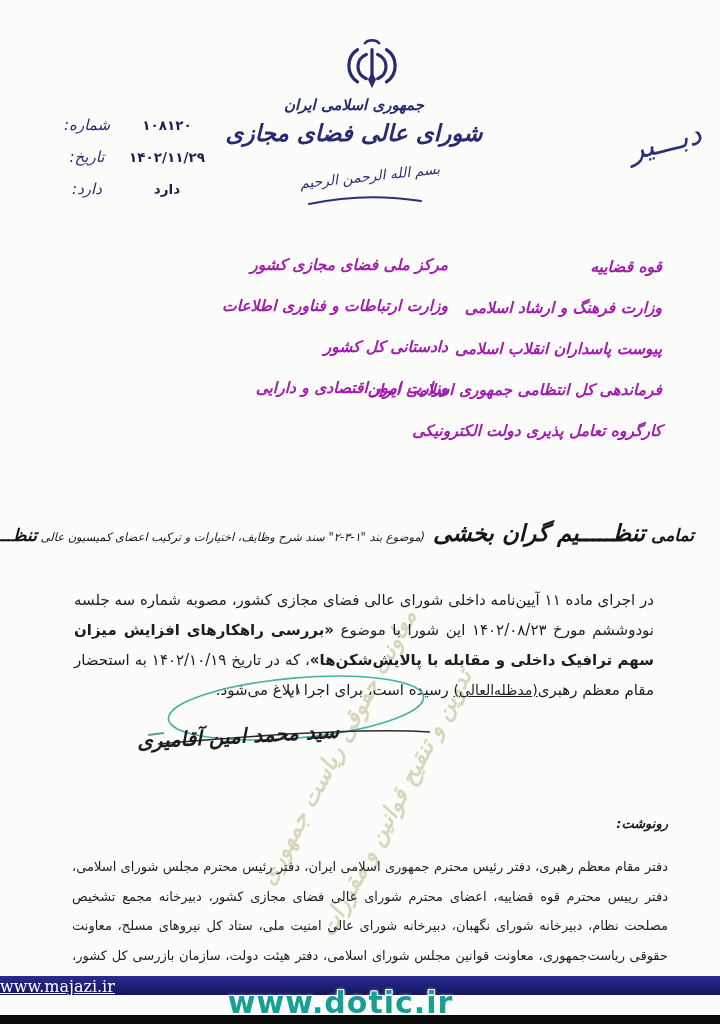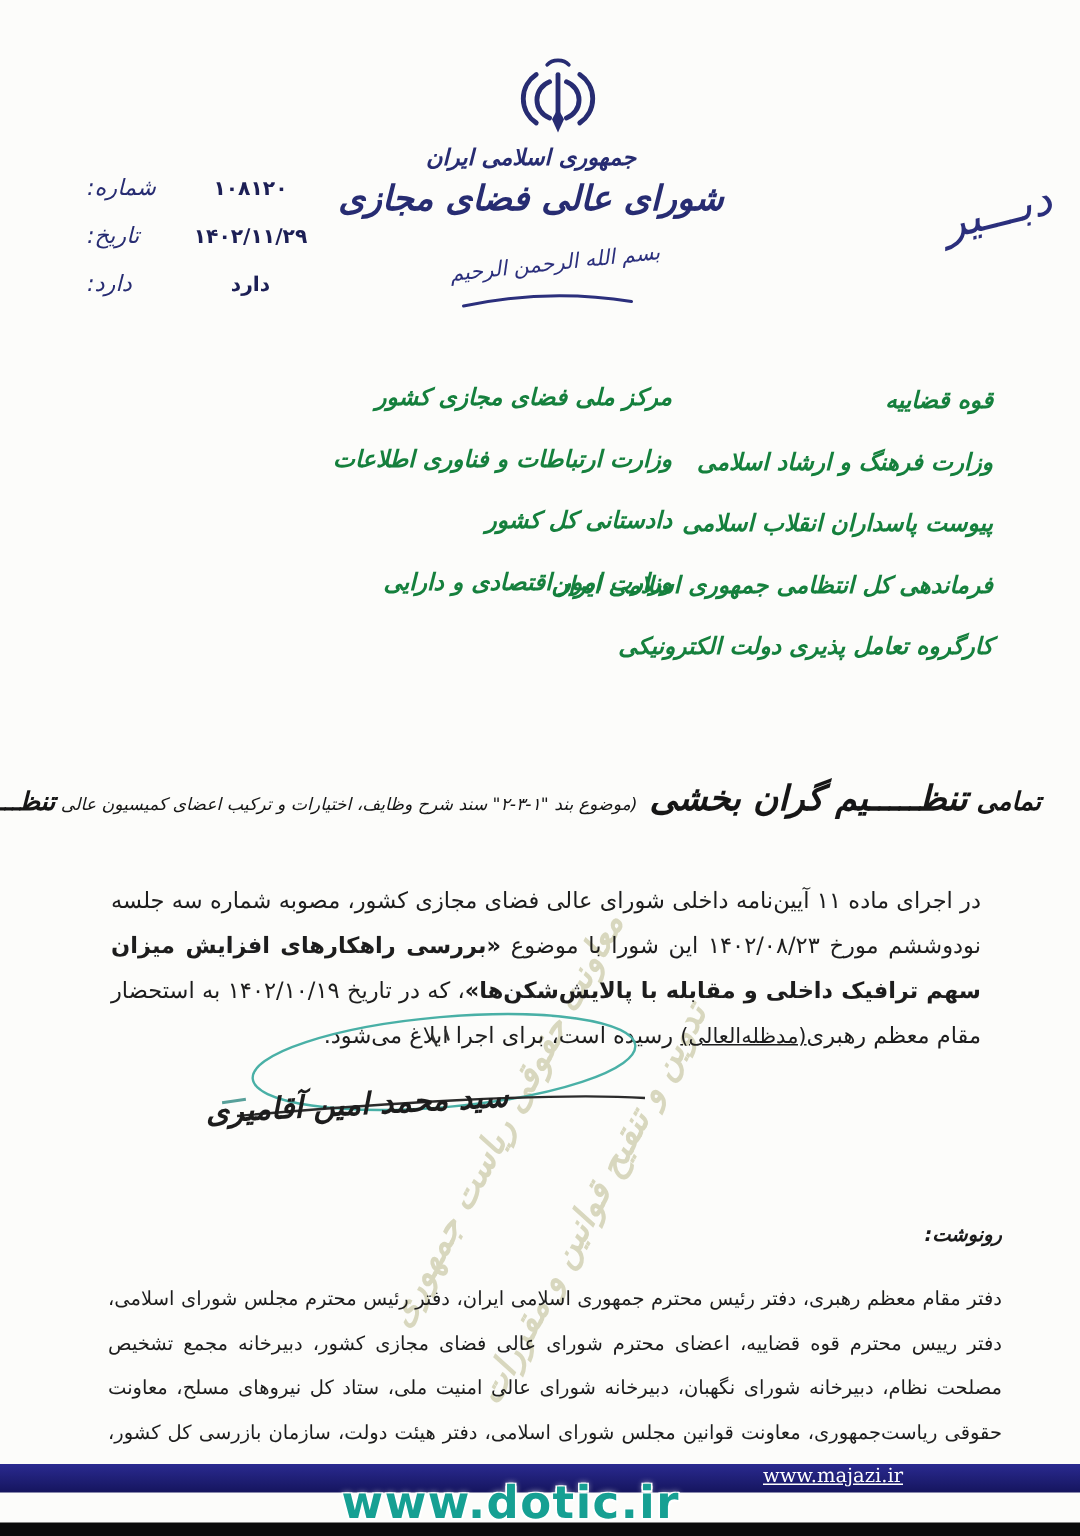--- a/index.html
+++ b/index.html
@@ -17,32 +17,32 @@
     font-size:23px;color:#272c72;transform:translateX(-6px);}
   .bismillah{left:295px;top:168px;width:150px;text-align:center;font-style:italic;
     font-size:14px;color:#2b2f7c;transform:rotate(-6deg);}
   .bismillah-swash{left:305px;top:196px;width:120px;height:10px;}
   .secretary{right:18px;top:124px;font-style:italic;font-size:30px;color:#2b2f7c;
     transform:rotate(-14deg);letter-spacing:1px;}
   
   .meta{left:58px;top:116px;width:160px;}
   .meta-row{display:flex;flex-direction:row-reverse;justify-content:flex-start;
     align-items:baseline;height:32px;}
-  .meta-label{font-style:italic;font-size:15px;color:#272c72;width:58px;text-align:left;}
+  .meta-label{font-style:italic;font-size:15px;color:#272c72;width:58px;text-align:center;}
   .meta-value{font-weight:bold;font-size:13.5px;color:#1c1f55;flex:1;text-align:center;}
   
   .wm{font-style:italic;font-weight:bold;color:#b5b483;opacity:.5;white-space:nowrap;
     font-size:23px;transform-origin:right center;}
   .wm1{right:310px;top:598px;transform:rotate(-62deg);}
   .wm2{right:255px;top:658px;transform:rotate(-62deg);}
   
   .recips-right{right:58px;top:258px;width:320px;}
   .recips-left{right:272px;top:256px;width:330px;}
   .recip{height:41px;text-align:right;font-style:italic;font-weight:bold;
-    font-size:15.5px;color:#15803d;white-space:nowrap;}
+    font-size:15.5px;color:#a21caf;white-space:nowrap;}
   
   .regline{right:26px;top:520px;left:20px;text-align:right;white-space:nowrap;color:#161616;}
   .reg-lead{font-style:italic;font-weight:bold;font-size:17px;}
   .reg-emph{font-style:italic;font-weight:bold;font-size:23px;}
   .reg-paren{font-style:italic;font-size:11.5px;}
   
   .body-par{right:66px;left:74px;top:585px;font-size:15px;line-height:30px;
     text-align:justify;text-align-last:right;color:#1d1d1d;}
   .body-bold{font-weight:bold;}
   .body-small{font-size:14px;text-decoration:underline;}
@@ -51,22 +51,22 @@
   .sig-name{left:128px;top:724px;width:220px;text-align:center;font-style:italic;
     font-weight:bold;font-size:20px;color:#1d1d1d;transform:rotate(-3deg);white-space:nowrap;}
   .sig-dash{left:148px;top:733px;width:16px;height:2px;background:#58a09a;transform:rotate(-8deg);}
   
   .cc-label{right:52px;top:816px;font-style:italic;font-weight:bold;font-size:13px;color:#1b1b1b;}
   .cc-par{right:52px;left:72px;top:852px;font-size:13px;line-height:29.5px;
     text-align:justify;text-align-last:right;color:#1d1d1d;}
   
   .foot-bar{left:0;top:976px;width:720px;height:19px;
     background:linear-gradient(#2a2a90,#15155e);}
-  .majazi{left:0;top:977px;width:602px;text-align:right;
-    font-family:"DejaVu Serif",serif;font-size:13px;color:#fff;
+  .majazi{left:0;top:977px;width:602px;text-align:left;
+    font-family:"DejaVu Serif",serif;font-size:16px;color:#fff;
     text-decoration:underline;direction:ltr;}
   .dotic{left:0;top:985px;width:681px;text-align:center;direction:ltr;
     font-weight:bold;font-size:30px;letter-spacing:1px;color:#16a093;
     text-shadow:-1px -1px 0 #fff,1px -1px 0 #fff,-1px 1px 0 #fff,1px 1px 0 #fff,0 0 4px #fff;}
   .bottom-bar{left:0;top:1015px;width:720px;height:9px;background:#0b0b0b;}
 </style>
 </head>
 <body>
 
 <div class="page">

